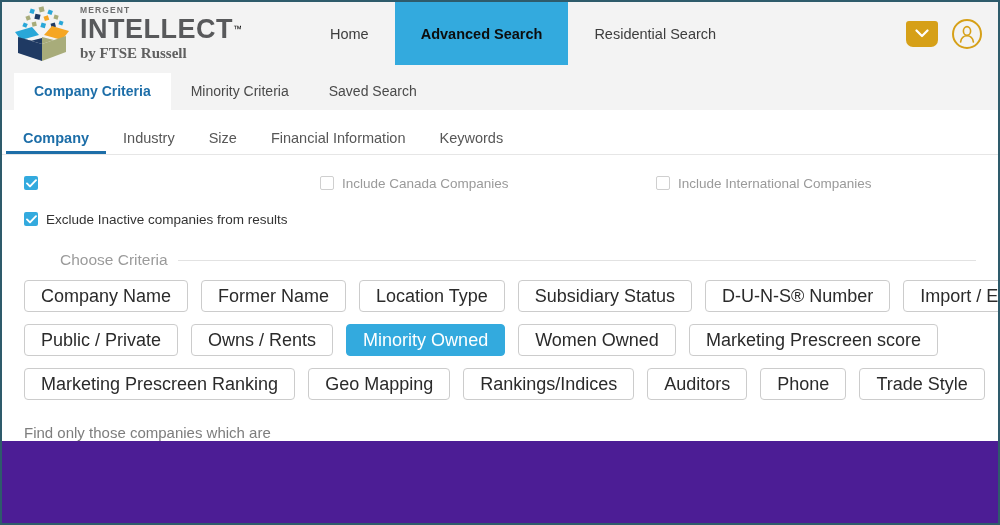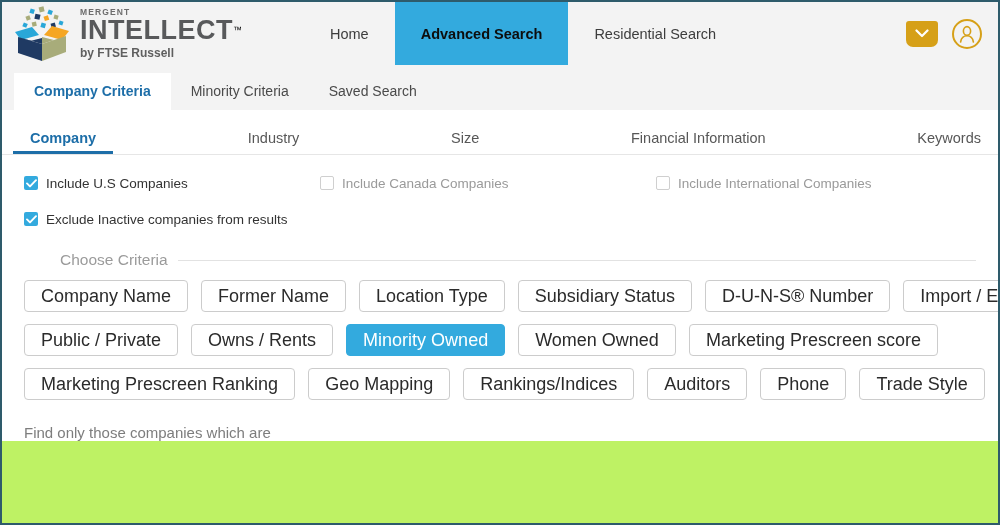--- a/index.html
+++ b/index.html
@@ -9,21 +9,21 @@
     height: 525px;
     overflow: hidden;
     font-family: "Liberation Sans", sans-serif;
     background: #ffffff;
   }
 
   .app-window {
     position: relative;
     width: 1000px;
     height: 525px;
-    background: #bef264;
+    background: #4c1d95;
     border: 2px solid #2e5b6b;
     overflow: hidden;
   }
 
   
   .header {
     position: relative;
     height: 63px;
     background: #f3f3f3;
     display: flex;
@@ -65,24 +65,25 @@
     line-height: 0.95;
     position: relative;
     display: inline-block;
   }
   .brand-tm {
     font-size: 9px;
     vertical-align: super;
     font-weight: normal;
   }
   .brand-by {
-    font-size: 12px;
+    font-size: 15px;
     color: #5f5f5f;
     margin-top: 3px;
     font-weight: bold;
+    font-family: Liberation Serif, serif;
   }
 
   .topnav {
     display: flex;
     align-items: stretch;
     margin-left: 62px;
   }
   .topnav-item {
     display: flex;
     align-items: center;
@@ -146,25 +147,24 @@
   .tab.active {
     background: #ffffff;
     color: #1d6ea8;
     font-weight: bold;
   }
 
   
   .subtabs {
     display: flex;
     align-items: flex-end;
-    padding-left: 11px;
+    padding-left: 4px;
     height: 45px;
     background: #ffffff;
     border-bottom: 1px solid #e6e6e6;
-    justify-content: space-between;
   }
   .subtab {
     padding: 0 17px 8px 17px;
     font-size: 14.5px;
     color: #575757;
     cursor: pointer;
     white-space: nowrap;
     position: relative;
   }
   .subtab.active {
@@ -348,21 +348,20 @@
 
     <div style="height:10px"></div>
 
     <div class="checkbox-row">
       <label class="cb-item c1">
         <span class="cb-box checked">
           <svg width="11" height="9" viewBox="0 0 11 9" xmlns="http://www.w3.org/2000/svg">
             <path d="M1 4.4 L4 7.4 L10 1.2" stroke="#ffffff" stroke-width="1.9" fill="none" stroke-linecap="round" stroke-linejoin="round"></path>
           </svg>
         </span>
-        <span class="cb-label">Include U.S Companies</span>
       </label>
 
       <label class="cb-item c2 disabled">
         <span class="cb-box unchecked"></span>
         <span class="cb-label">Include Canada Companies</span>
       </label>
 
       <label class="cb-item disabled">
         <span class="cb-box unchecked"></span>
         <span class="cb-label">Include International Companies</span>

